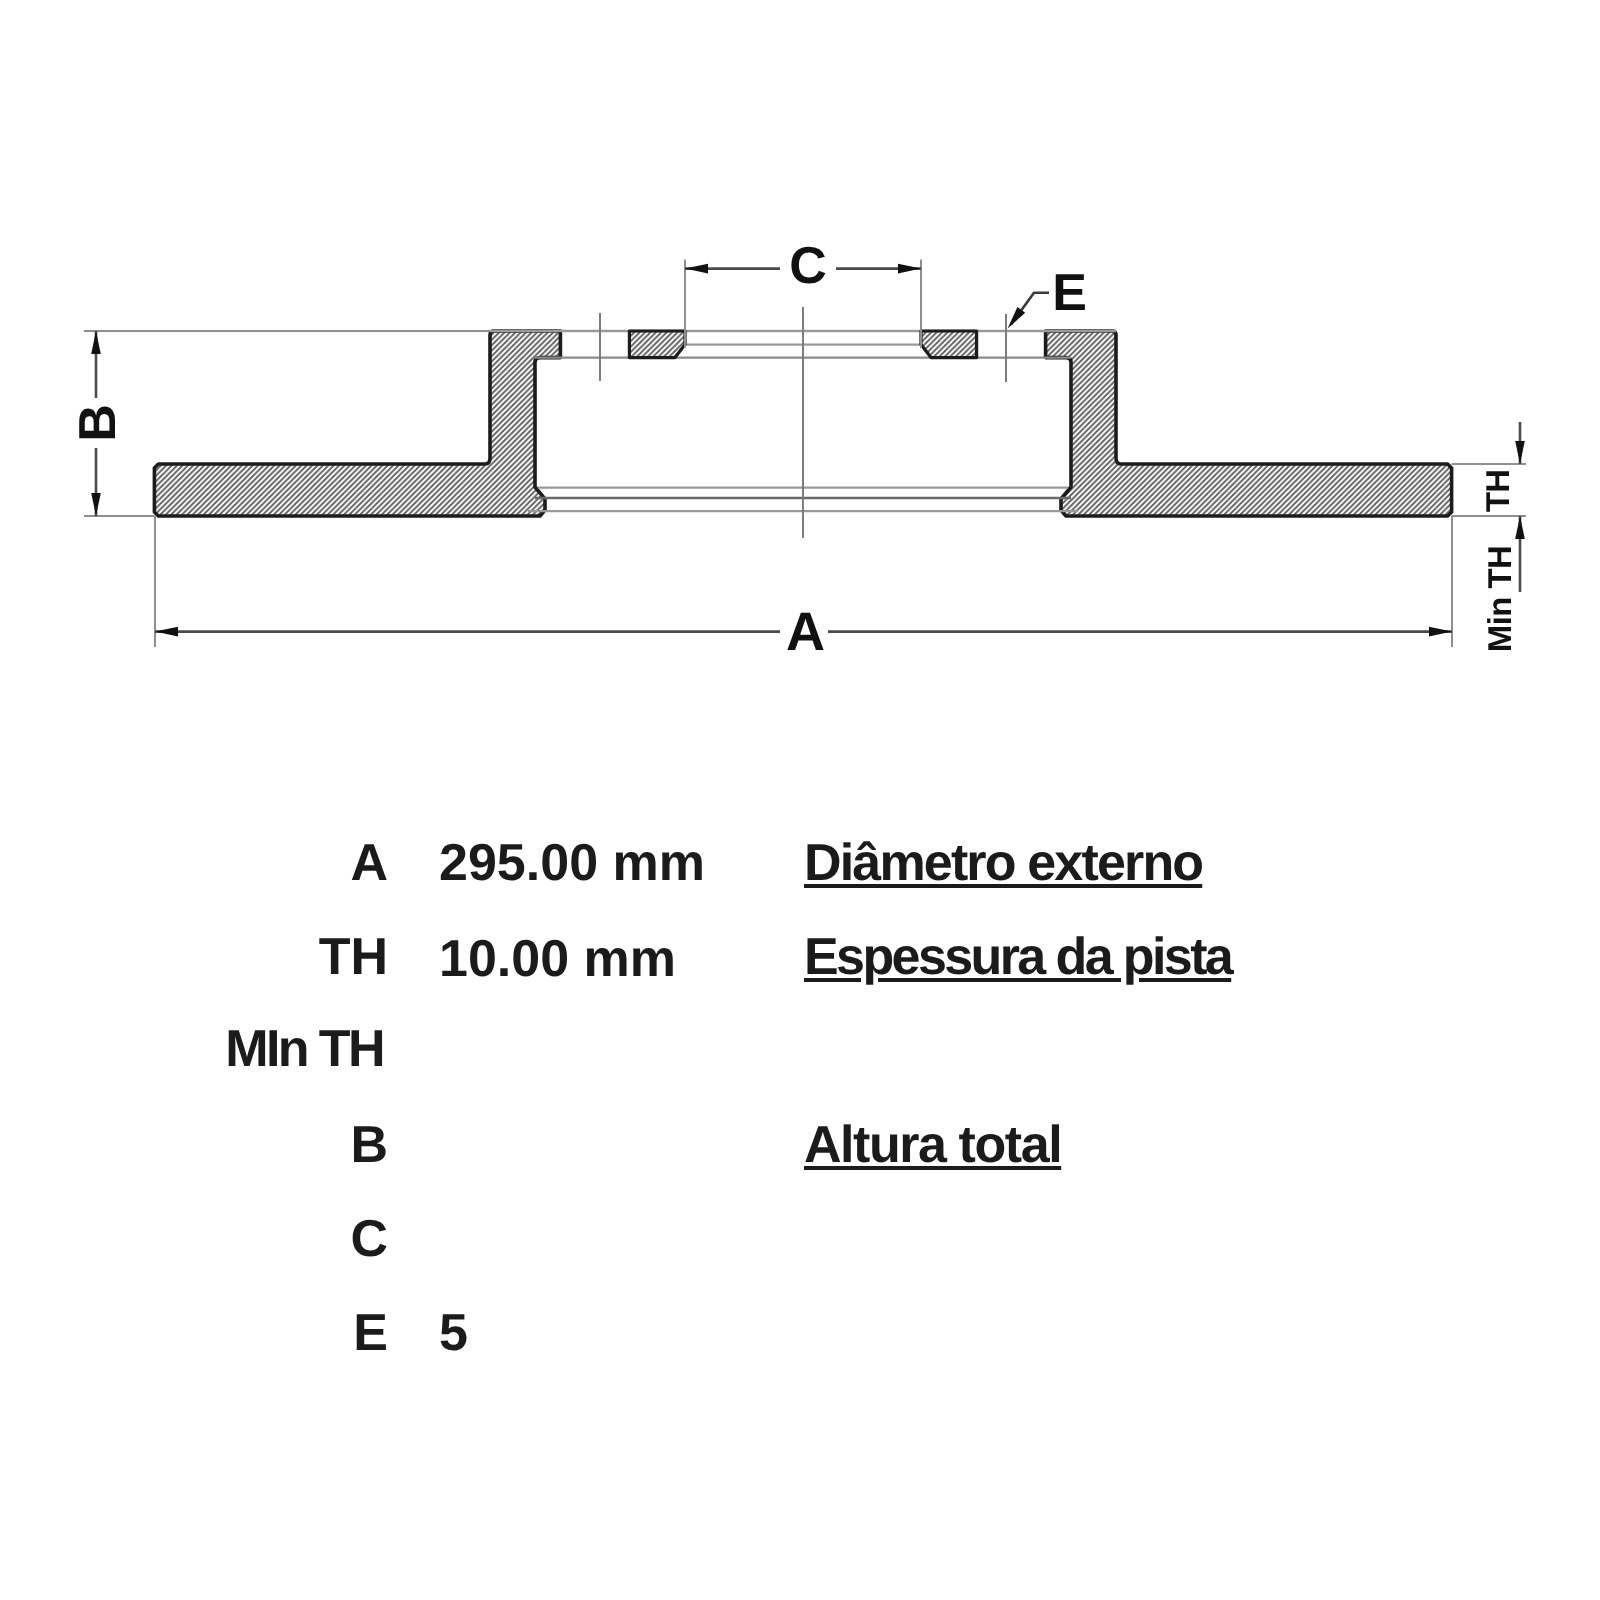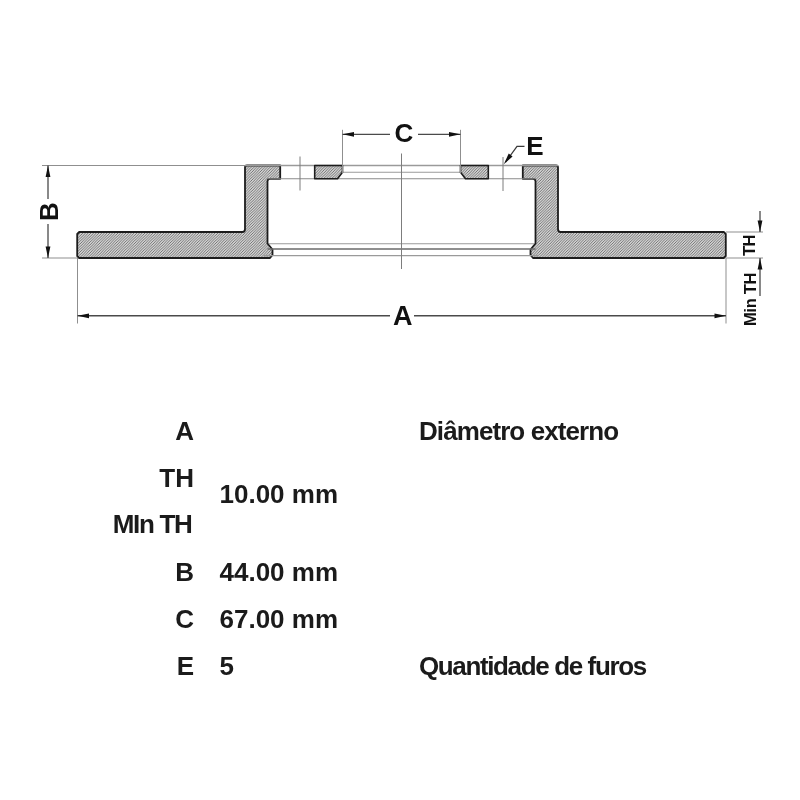--- a/index.html
+++ b/index.html
@@ -2,21 +2,21 @@
 <html><head>
 <meta charset="utf-8">
 <style>
   html,body { margin:0; padding:0; background:#ffffff; }
   #stage { position:relative; width:800px; height:800px; background:#ffffff; overflow:hidden;
            font-family:"Liberation Sans", sans-serif; }
   .lab, .val, .desc { position:absolute; font-weight:bold; font-size:26px; color:#1b1b1b;
                        line-height:26px; white-space:nowrap; }
   .lab  { left:0; width:194px; text-align:right; letter-spacing:-0.2px; }
   .val  { left:219.5px; letter-spacing:0; }
-  .desc { left:419px; }
+  .desc { left:402px;text-decoration:underline; }
 </style>
 </head>
 <body>
 <div id="stage">
 
 <svg width="800" height="800" viewBox="0 0 800 800" style="position:absolute;top:0;left:0">
 <defs>
 <pattern id="hat" width="2.7" height="2.7" patternUnits="userSpaceOnUse" patternTransform="rotate(0)">
           <path d="M-0.675,3.375 L3.375,-0.675 M-0.675,0.675 L0.675,-0.675 M2.025,3.375 L3.375,2.025" stroke="#606060" stroke-width="0.95" fill="none"></path>
         </pattern>
@@ -89,29 +89,29 @@
 <line x1="760" y1="258" x2="760" y2="296" stroke="#4a4a4a" stroke-width="1.3"></line>
 <polygon points="0,0 11.5,-2.4 11.5,2.4" fill="#111" transform="translate(760,232) rotate(-90)"></polygon>
 <polygon points="0,0 11.5,-2.4 11.5,2.4" fill="#111" transform="translate(760,258) rotate(90)"></polygon>
 <text x="0" y="0" font-family="Liberation Sans, sans-serif" font-size="16.5" font-weight="bold" fill="#111" text-anchor="middle" letter-spacing="-0.5" transform="translate(754.5,245.5) rotate(-90)">TH</text>
 </g>
 
 <text x="0" y="0" font-family="Liberation Sans, sans-serif" font-size="16.5" font-weight="bold" fill="#111" text-anchor="middle" letter-spacing="-0.3" transform="translate(755.5,299.5) rotate(-90)">Min TH</text>
 </svg>
 
 <div class="lab" style="top:417.5px;letter-spacing:0px;width:194px">A</div>
+<div class="val" style="top:417.5px">295.00 mm</div>
 <div class="desc" style="top:417.5px;letter-spacing:-0.92px">Diâmetro externo</div>
 
 <div class="lab" style="top:464.6px;letter-spacing:0px;width:194px">TH</div>
-<div class="val" style="top:481px">10.00 mm</div>
+<div class="val" style="top:466px">10.00 mm</div>
+<div class="desc" style="top:464.6px;letter-spacing:-1.3px">Espessura da pista</div>
 
 <div class="lab" style="top:511.0px;letter-spacing:-1.3px;width:191.5px">MIn TH</div>
 
 <div class="lab" style="top:558.9px;letter-spacing:0px;width:194px">B</div>
-<div class="val" style="top:558.9px">44.00 mm</div>
+<div class="desc" style="top:558.9px;letter-spacing:-0.72px">Altura total</div>
 
 <div class="lab" style="top:606.0px;letter-spacing:0px;width:194px">C</div>
-<div class="val" style="top:606.0px">67.00 mm</div>
 
 <div class="lab" style="top:653.1px;letter-spacing:0px;width:194px">E</div>
 <div class="val" style="top:653.1px">5</div>
-<div class="desc" style="top:653.1px;letter-spacing:-1.37px">Quantidade de furos</div>
 </div>
 
 </body></html>

